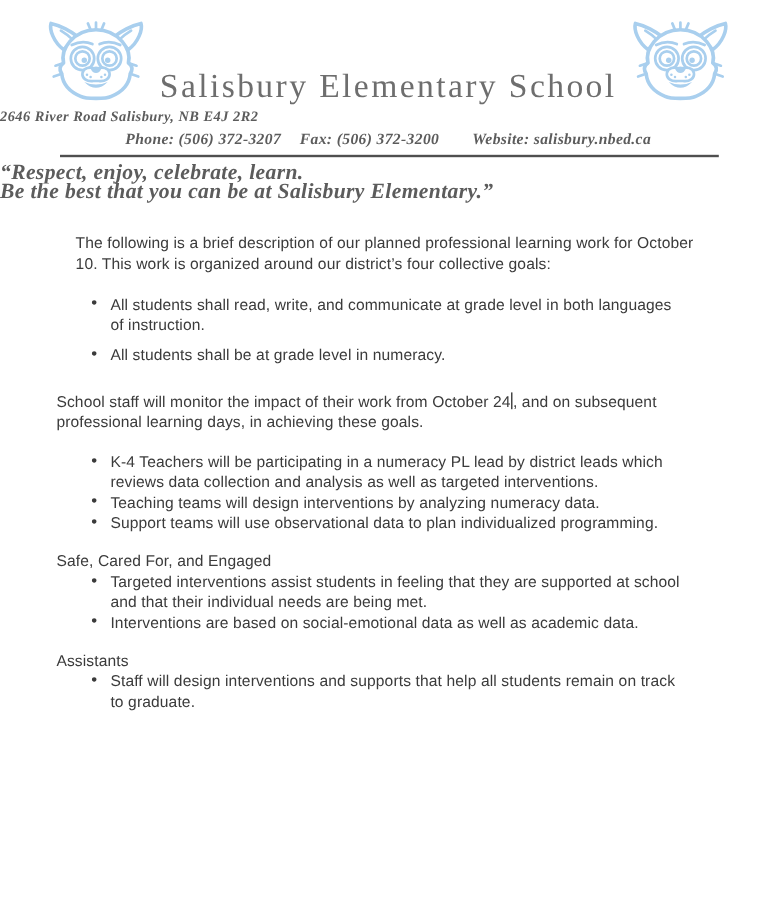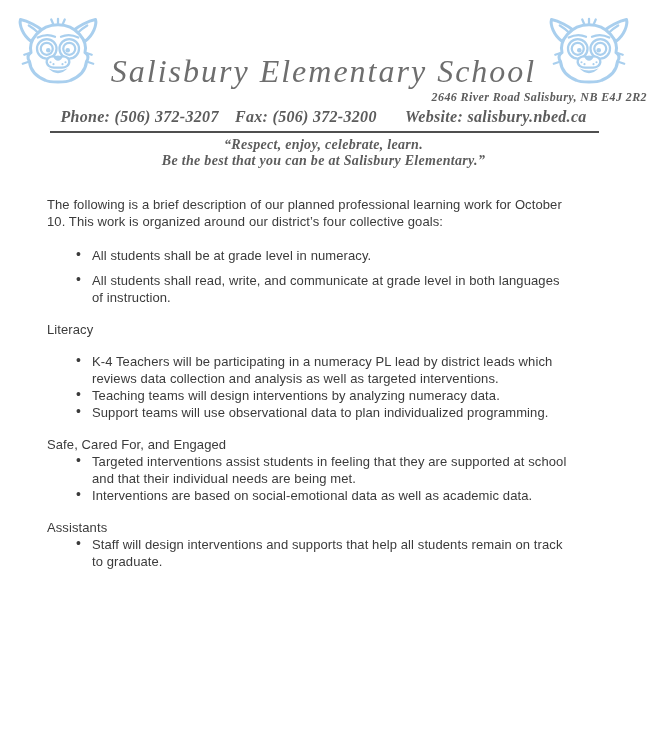--- a/index.html
+++ b/index.html
@@ -8,40 +8,39 @@
     font-family:"Liberation Sans",sans-serif;position:relative;box-sizing:border-box;
   }
   
   .letterhead{padding-top:13px;}
   .logo-row{display:flex;justify-content:center;align-items:flex-end;height:76px;gap:4px;}
   .logo{width:90px;height:76px;flex:0 0 auto;}
   .logo svg{width:100%;height:100%;display:block;}
   .logo.flip svg{transform:scaleX(-1);}
   .school-name{
     margin:0 4px 0 4px;font-family:cursive;font-weight:400;
-    font-size:32px;letter-spacing:2px;color:#6e6e6e;white-space:nowrap;line-height:1;
+    font-size:28px;letter-spacing:2px;color:#6e6e6e;white-space:nowrap;line-height:1;
     padding-bottom:2px;
-    font-style:italic;
   }
   .hand{font-family:cursive;font-style:italic;font-weight:bold;color:#5c5c5c;}
-  .address-line{text-align:right;font-size:12px;margin-top:1px;letter-spacing:.4px;}
-  .contact-line{text-align:center;font-size:16px;margin-top:3px;letter-spacing:.3px;}
+  .address-line{text-align:left;font-size:12px;margin-top:1px;letter-spacing:.4px;}
+  .contact-line{text-align:center;font-size:13px;margin-top:3px;letter-spacing:.3px;}
   .contact-line .gap-sm{margin-left:12px;}
   .contact-line .gap-lg{margin-left:24px;}
   .header-divider{
     border:none;border-top:2px solid #4f4f4f;height:0;
     margin:5px 48px 0 50px;
   }
-  .motto{text-align:center;margin-top:4px;font-size:14px;line-height:16px;letter-spacing:.3px;font-style:italic;}
+  .motto{text-align:left;margin-top:4px;font-size:18px;line-height:16px;letter-spacing:.3px;font-style:italic;}
   
   .letter-body{
     margin-top:27px;padding:0 30px 0 47px;
     font-size:13px;line-height:17px;color:#3b3b3b;letter-spacing:.1px;
   }
-  .para{margin:0;white-space:pre-line;}
+  .para{margin:16px;white-space:pre-line;}
   .intro{margin-bottom:17px;}
   .monitor{margin:22px 0 16px 0;}
   ul.bullets{list-style:none;margin:0;padding:0 0 0 28px;}
   ul.bullets li{position:relative;padding-left:17px;}
   ul.bullets li::before{content:"\2022";position:absolute;left:1px;top:-1px;font-size:14px;}
   ul.bullets li span{white-space:pre-line;}
   ul.goals li{margin-bottom:8px;}
   .section{margin-top:15px;}
   .section-title{margin:0 0 0 0;}
   .caret{
@@ -110,28 +109,29 @@
       <div>Be the best that you can be at Salisbury Elementary.”</div>
     </div>
   </header>
 
   <main class="letter-body">
 
     <p class="para intro">The following is a brief description of our planned professional learning work for October
 10. This work is organized around our district’s four collective goals:</p>
 
     <ul class="bullets goals">
-      <li><span>All students shall be at grade level in numeracy.</span></li>
       <li><span>All students shall read, write, and communicate at grade level in both languages
 of instruction.</span></li>
+      <li><span>All students shall be at grade level in numeracy.</span></li>
     </ul>
 
+    <p class="para monitor"><span>School staff will monitor the impact of their work from October 24</span><span class="caret"></span><span>, and on subsequent
+professional learning days, in achieving these goals.</span></p>
 
     <section class="section">
-      <div class="section-title">Literacy</div>
     </section>
 
     <section class="section">
       <ul class="bullets">
         <li><span>K-4 Teachers will be participating in a numeracy PL lead by district leads which
 reviews data collection and analysis as well as targeted interventions.</span></li>
         <li><span>Teaching teams will design interventions by analyzing numeracy data.</span></li>
         <li><span>Support teams will use observational data to plan individualized programming.</span></li>
       </ul>
     </section>

